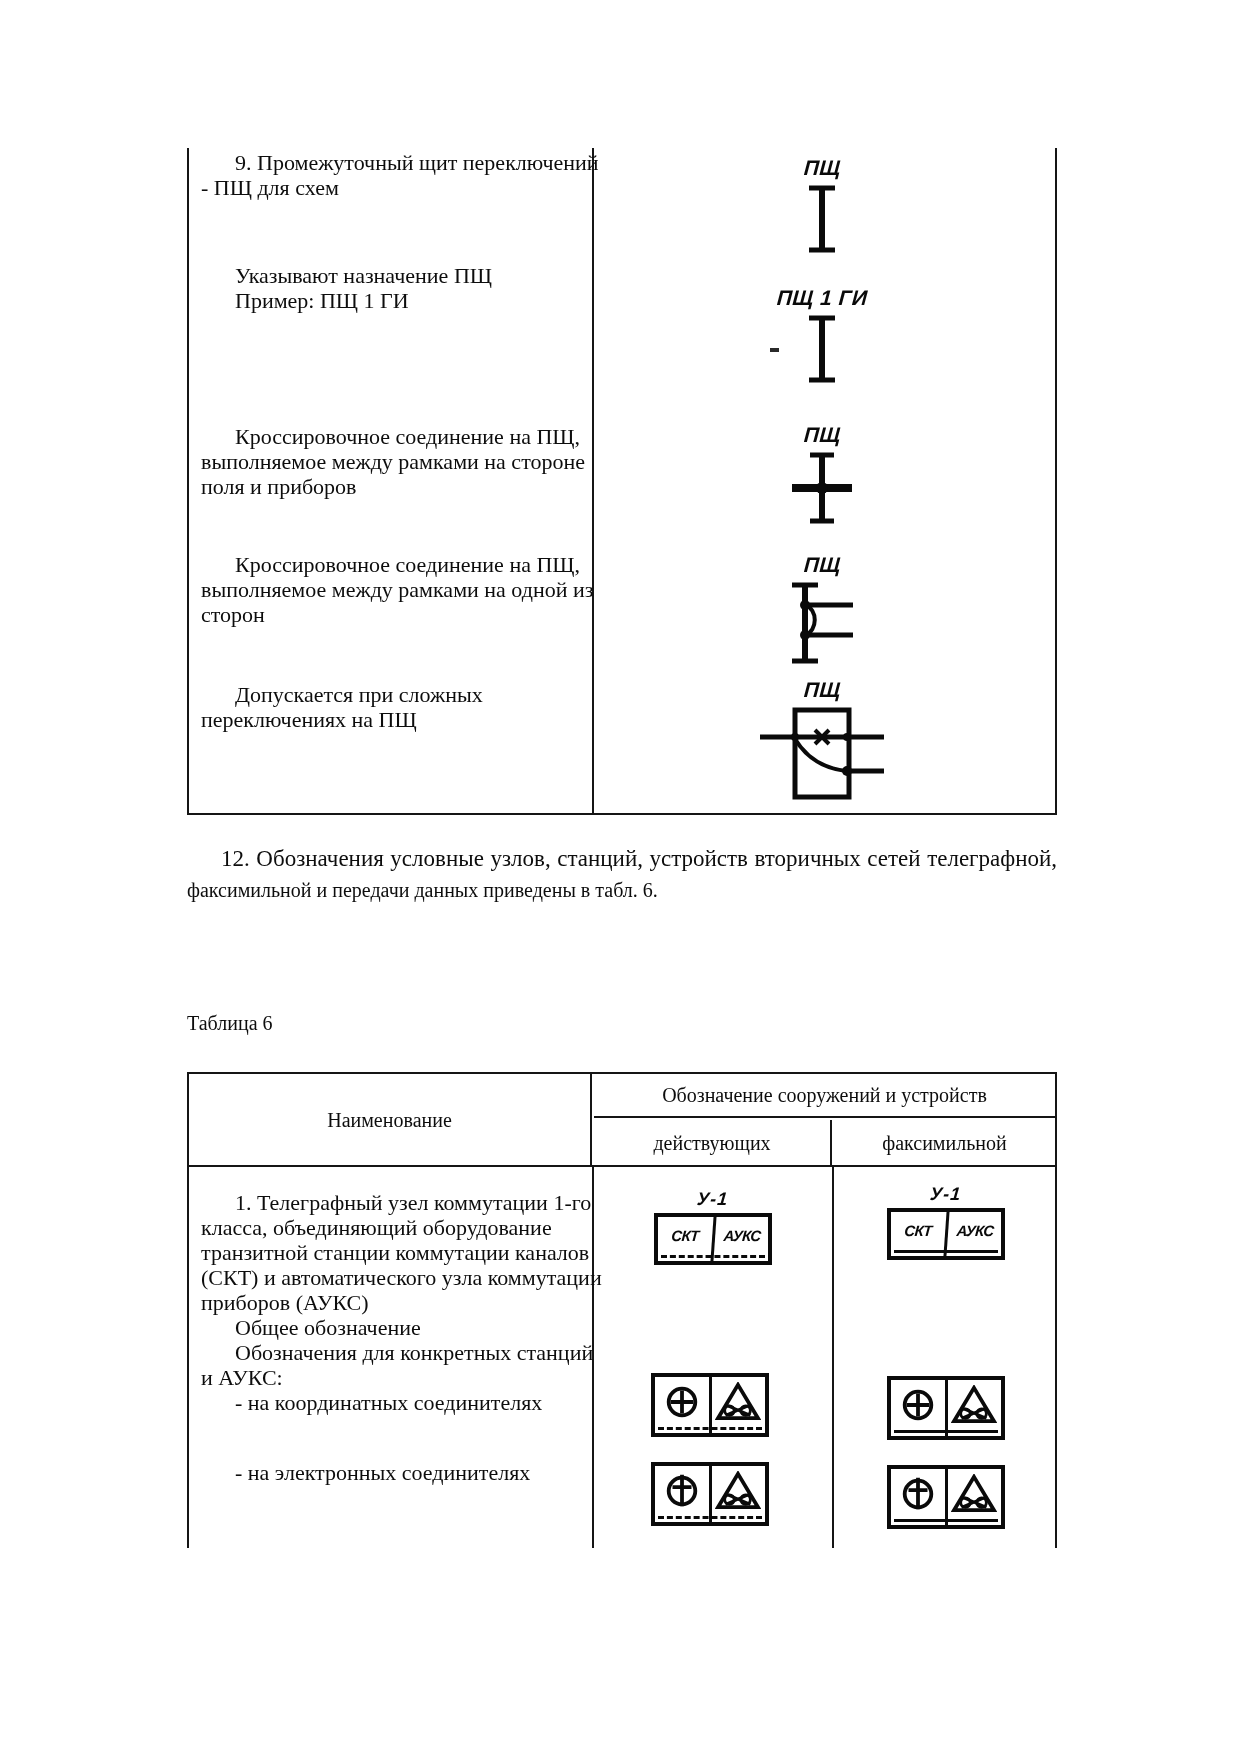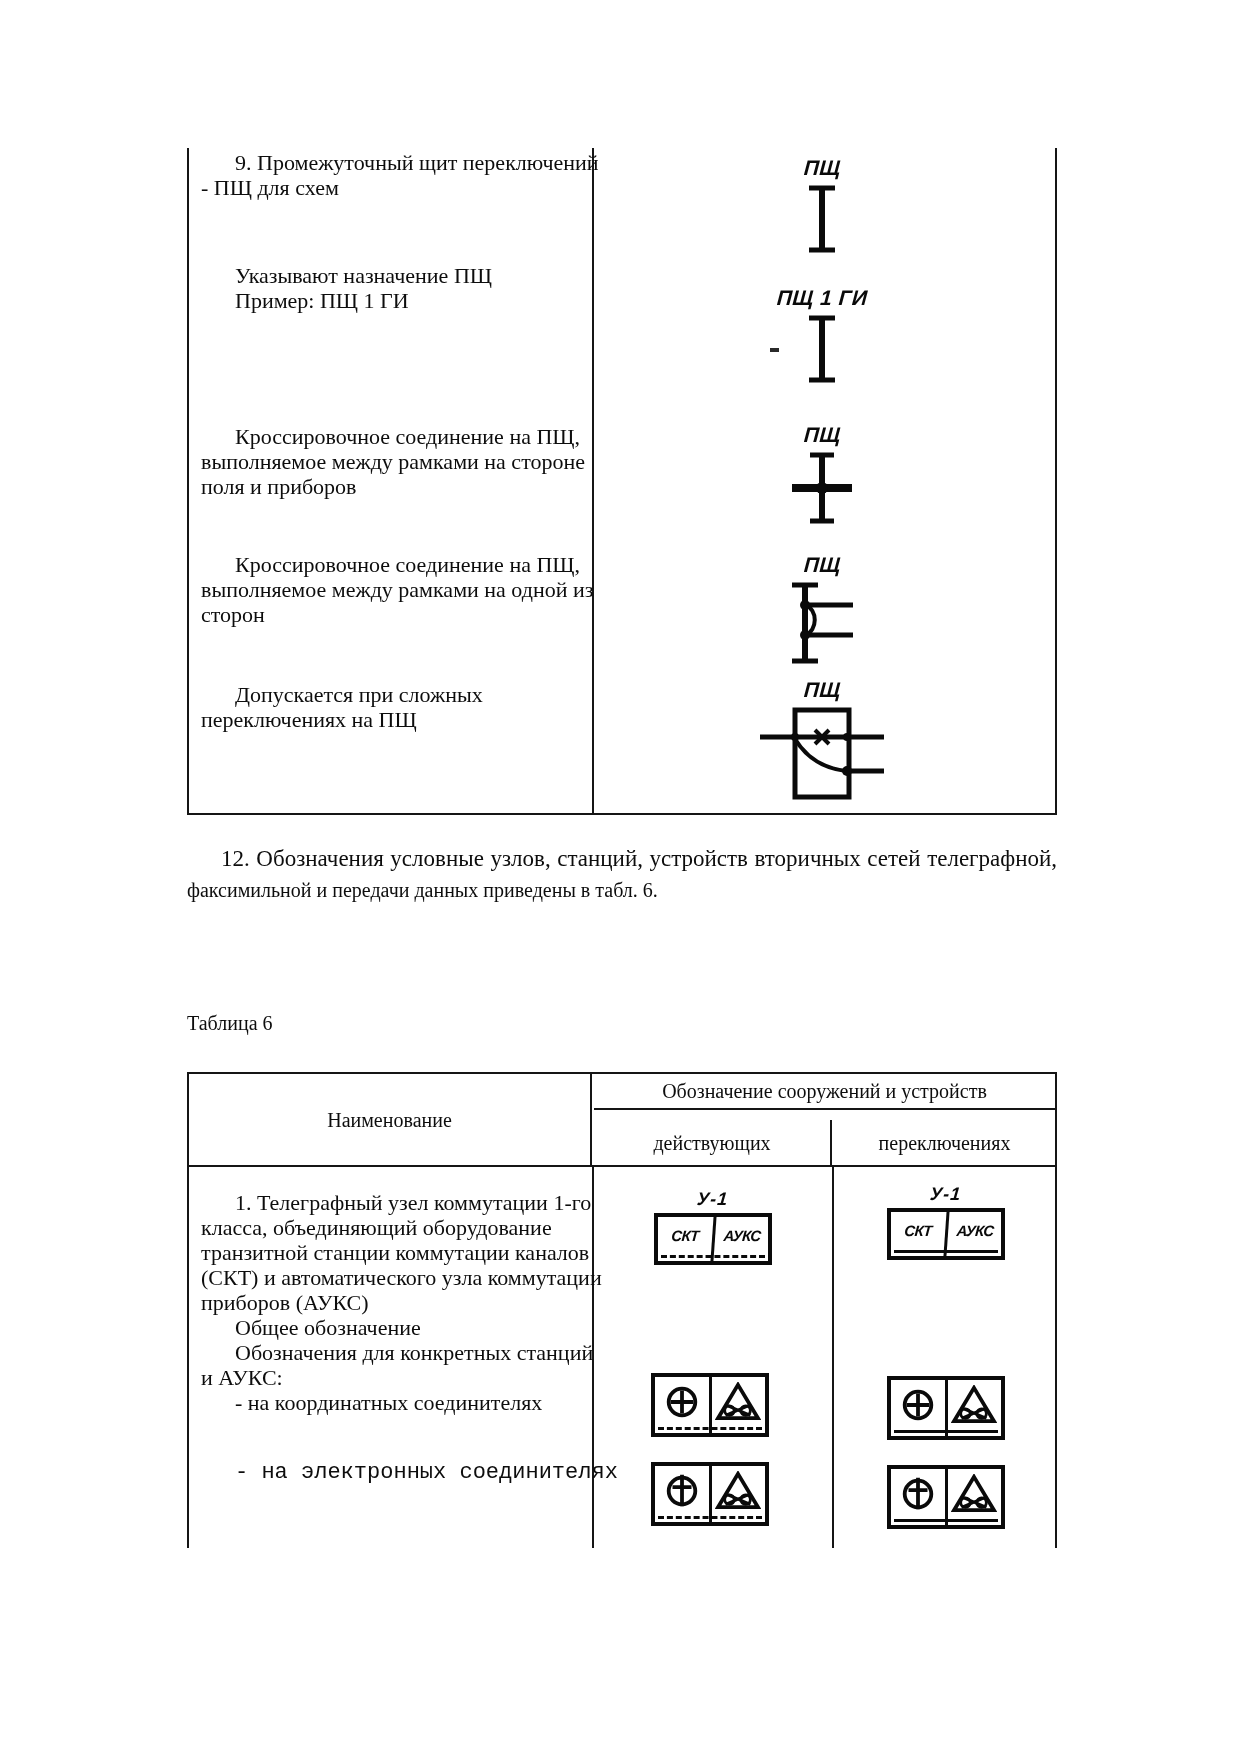--- a/index.html
+++ b/index.html
@@ -58,28 +58,28 @@
 
   
   .tbl6 {
     position: absolute; left: 187px; top: 1072px;
     width: 870px; height: 476px;
     border: 2px solid #151515; border-bottom: none;
   }
   .t6-h { position: relative; height: 93px; border-bottom: 2px solid #151515; }
   .t6-c { display: flex; align-items: center; justify-content: center; font-size: 20px; text-align: center; }
   .t6-c1 { position: absolute; left: 0; top: 0; width: 403px; height: 93px; border-right: 2px solid #151515; }
-  .t6-c2 { position: absolute; left: 405px; right: 0; top: 0; height: 36px; border-bottom: 2px solid #151515; }
+  .t6-c2 { position: absolute; left: 405px; right: 0; top: 0; height: 44px; border-bottom: 2px solid #151515; }
   .t6-c2a { position: absolute; left: 405px; top: 46px; width: 238px; height: 47px; border-right: 2px solid #151515; }
   .t6-c2b { position: absolute; left: 645px; right: 0; top: 46px; height: 47px; }
   .t6-b { position: relative; height: 381px; }
   .t6-b .v1, .t6-b .v2 { position: absolute; top: 0; bottom: 0; width: 2px; background: #151515; }
   .t6-b .v1 { left: 403px; } .t6-b .v2 { left: 643px; }
   .t6-text { position: absolute; left: 12px; top: 23px; width: 388px; }
-  .gap-top { margin-top: 45px; font-family: Liberation Mono, monospace; }
+  .gap-top { margin-top: 45px; }
 
   
   .symwrap { position: absolute; width: 120px; display: flex; flex-direction: column; align-items: center; row-gap: 3px; }
   .u1-label {
     font-family: "Liberation Sans", "DejaVu Sans", sans-serif;
     font-weight: 700; font-style: italic; font-size: 18px; color: #0a0a0a;
     transform: skewX(-5deg); letter-spacing: 1px;
   }
   .symbox {
     width: 118px; border: 4px solid #0a0a0a; display: flex; position: relative; background: #fff;
@@ -191,21 +191,21 @@
   <p class="p12-l1">12. Обозначения условные узлов, станций, устройств вторичных сетей телеграфной,</p>
   <p class="p12-l2">факсимильной и передачи данных приведены в табл. 6.</p>
 
   <div class="t6-caption">Таблица 6</div>
 
   <section class="tbl6">
     <div class="t6-h">
       <div class="t6-c t6-c1">Наименование</div>
       <div class="t6-c t6-c2">Обозначение сооружений и устройств</div>
       <div class="t6-c t6-c2a">действующих</div>
-      <div class="t6-c t6-c2b">переключениях</div>
+      <div class="t6-c t6-c2b">факсимильной</div>
     </div>
 
     <div class="t6-b">
       <div class="v1"></div>
       <div class="v2"></div>
 
       <div class="t6-text">
         <p class="ln ind">1. Телеграфный узел коммутации 1-го</p>
         <p class="ln">класса, объединяющий оборудование</p>
         <p class="ln">транзитной станции коммутации каналов</p>

